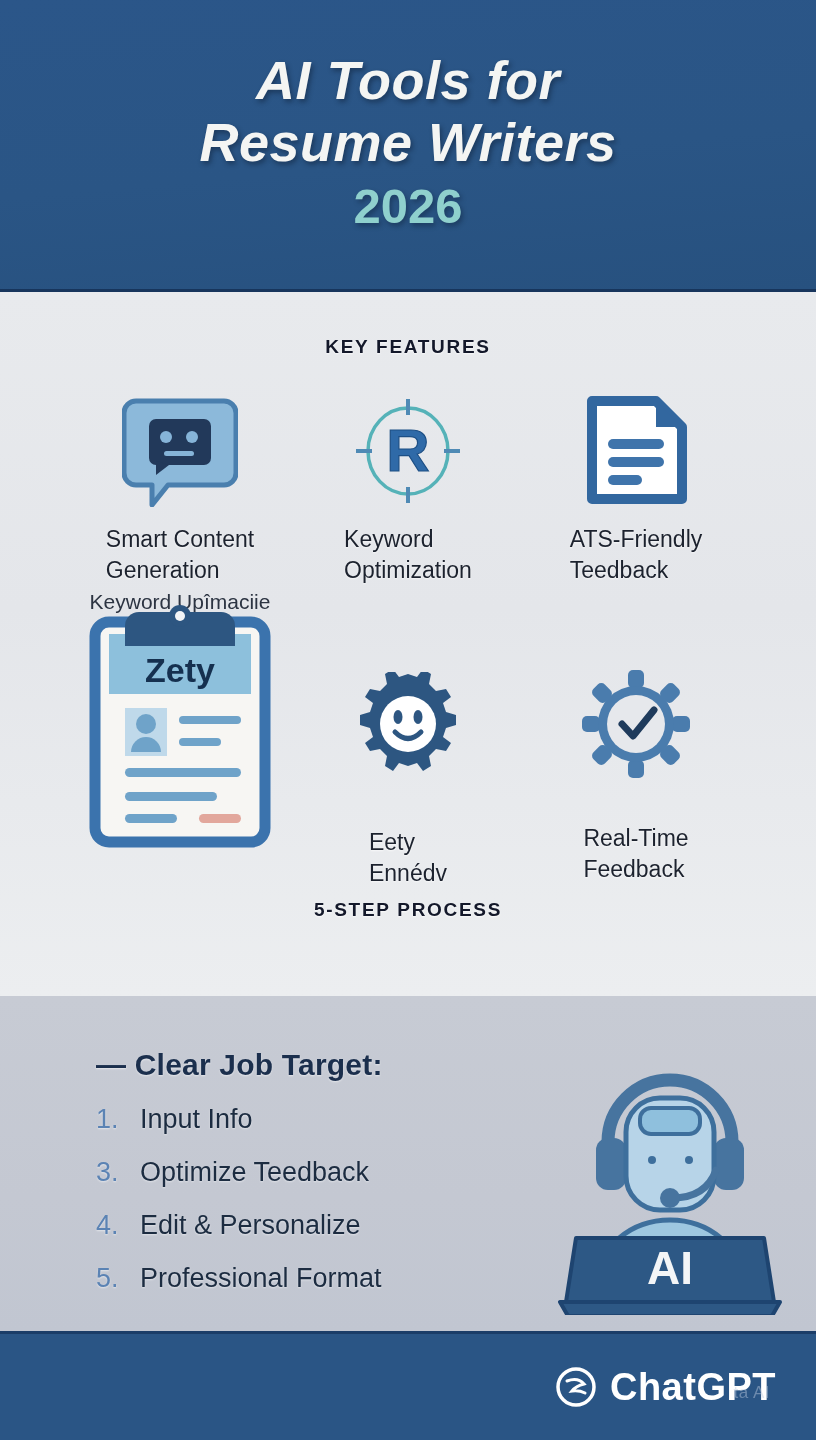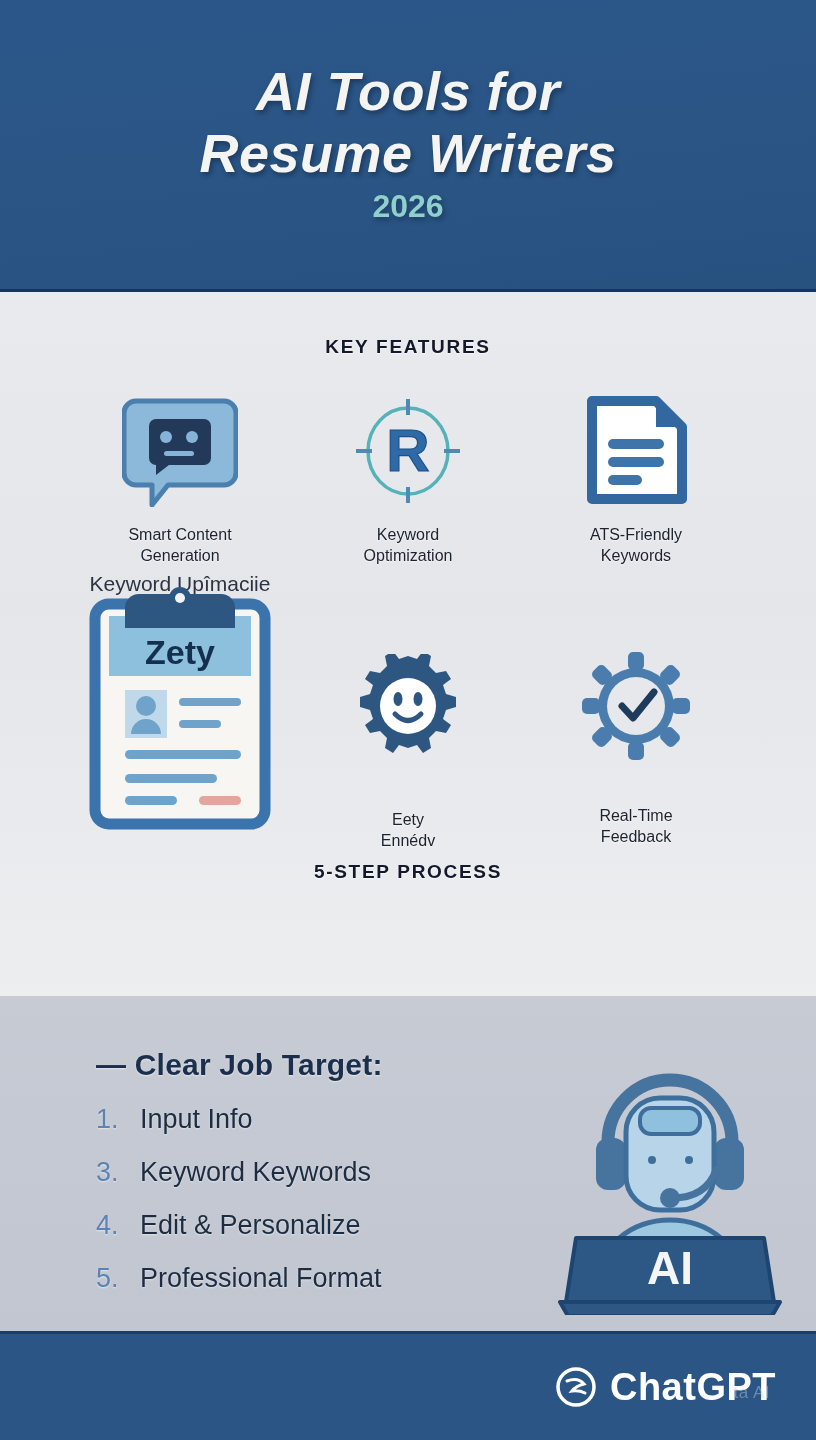--- a/index.html
+++ b/index.html
@@ -32,21 +32,21 @@
     color: #f4f5f3;
     font-size: 54px;
     font-weight: bold;
     letter-spacing: 0.5px;
     line-height: 1.14;
     text-shadow: 2px 3px 5px rgba(10,25,45,0.45);
     font-style: italic;
   }
   .title-year {
     color: #8fd0cd;
-    font-size: 32px;
+    font-size: 49px;
     font-weight: bold;
     line-height: 1.3;
     margin-top: 2px;
     text-shadow: 2px 3px 5px rgba(10,25,45,0.40);
   }
 
   
   .features {
     flex: 0 0 704px;
     background: linear-gradient(180deg,#e8eaed 0%, #e4e6ea 45%, #eceef0 100%);
@@ -64,22 +64,21 @@
   .grid {
     display: grid;
     grid-template-columns: repeat(3, 1fr);
     padding: 0 66px;
   }
   .grid.row1 { margin-top: 34px; }
   .cell { display: flex; flex-direction: column; align-items: center; }
   .icon-wrap { height: 118px; display: flex; align-items: center; justify-content: center; }
   .cell-label {
     margin-top: 14px;
-    text-align: center;
-    font-size: 16px;
+    font-size: 23px;
     color: #1c222e;
     line-height: 1.33;
     text-shadow: 0 1px 2px rgba(255,255,255,0.75);
   }
   .cell-sub {
     margin-top: 3px;
     text-align: right;
     font-size: 21px;
     color: #2c3442;
     line-height: 1.3;
@@ -187,21 +186,21 @@
         <div class="icon-wrap">
           <svg width="108" height="112" viewBox="0 0 108 112">
             <path d="M10 6 H74 L100 32 V104 H10 Z" fill="#ffffff" stroke="#32679f" stroke-width="10" stroke-linejoin="round"></path>
             <path d="M74 6 L100 32 H74 Z" fill="#32679f"></path>
             <rect x="26" y="44" width="56" height="10" rx="5" fill="#3f74ab"></rect>
             <rect x="26" y="62" width="56" height="10" rx="5" fill="#3f74ab"></rect>
             <rect x="26" y="80" width="34" height="10" rx="5" fill="#3f74ab"></rect>
           </svg>
         </div>
         <div class="cell-label" style="white-space:pre-line">ATS-Friendly
-Keywords</div>
+Teedback</div>
       </div>
     </div>
 
     <div class="grid row2">
 
       <div class="cell">
         <div class="icon-wrap">
           <svg width="186" height="248" viewBox="0 0 186 248">
             <rect x="8" y="22" width="170" height="220" rx="14" fill="#f7f6f3" stroke="#3b73ad" stroke-width="11"></rect>
             <rect x="22" y="34" width="142" height="60" fill="#8dc0dc"></rect>
@@ -265,21 +264,21 @@
   <div class="process">
     <div class="process-left">
       <div class="proc-title">— Clear Job Target:</div>
       <ul class="steps">
         <li class="step">
           <span class="step-num">1.</span>
           <span class="step-text">Input Info</span>
         </li>
         <li class="step">
           <span class="step-num">3.</span>
-          <span class="step-text">Keyword Keywords</span>
+          <span class="step-text">Optimize Teedback</span>
         </li>
         <li class="step">
           <span class="step-num">4.</span>
           <span class="step-text">Edit &amp; Personalize</span>
         </li>
         <li class="step">
           <span class="step-num">5.</span>
           <span class="step-text">Professional Format</span>
         </li>
       </ul>

